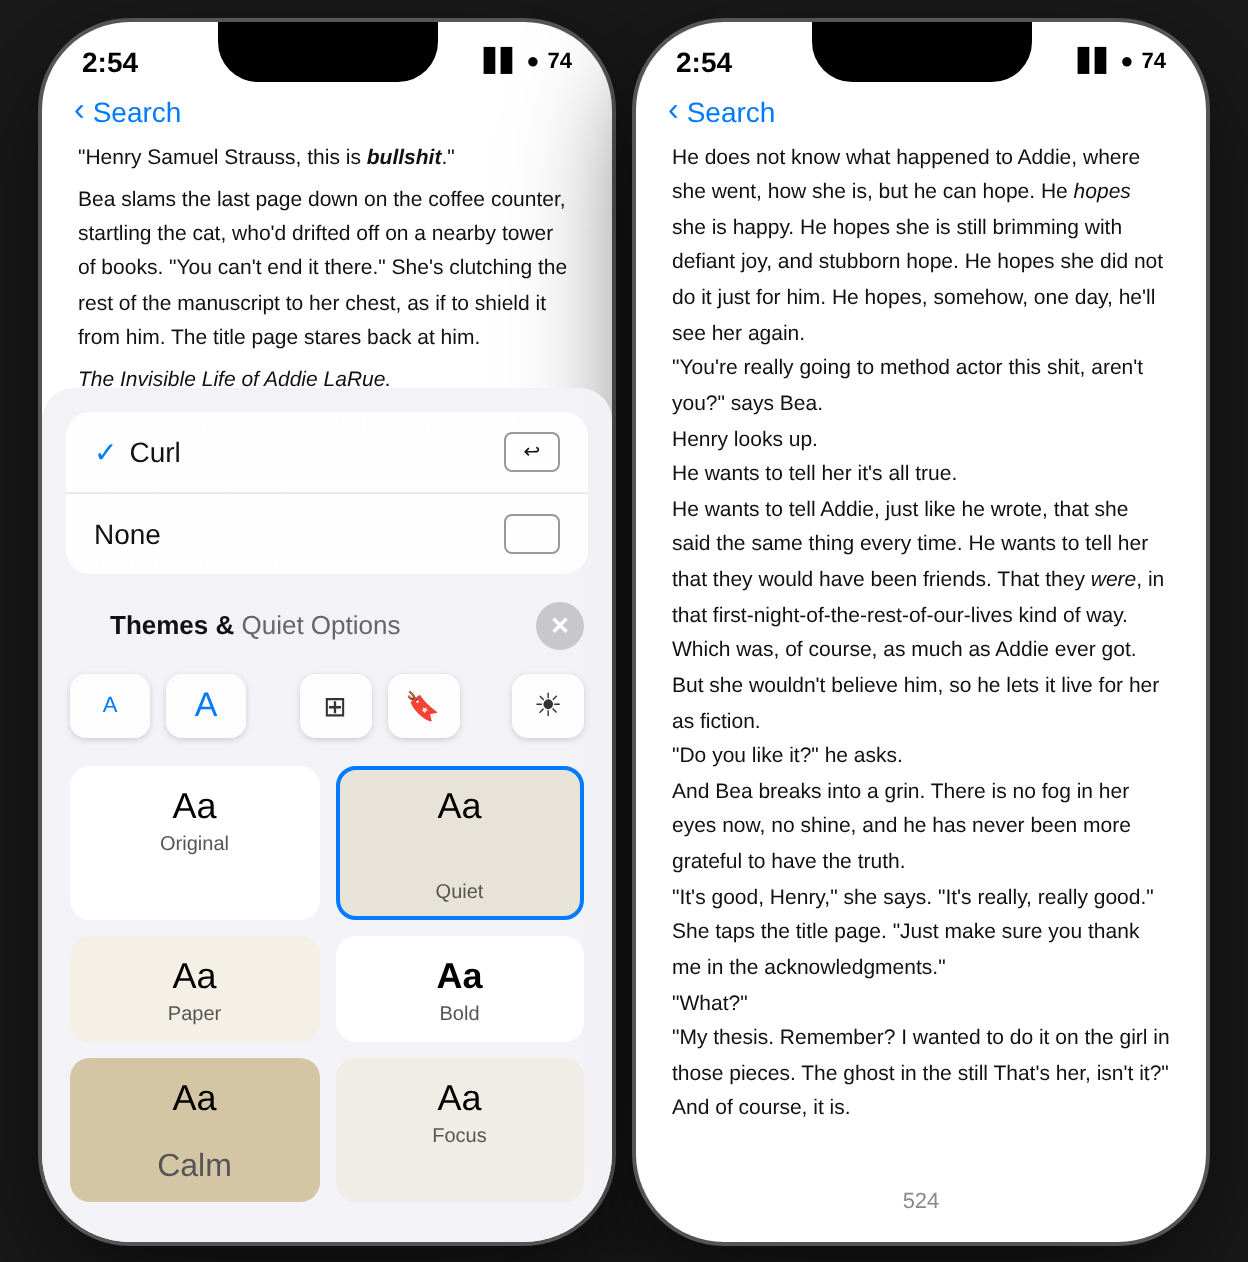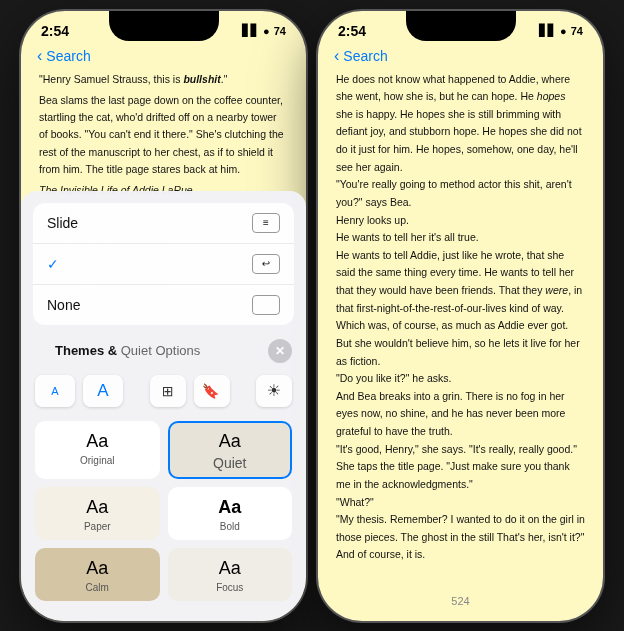--- a/index.html
+++ b/index.html
@@ -16,21 +16,21 @@
 
     .phones-container {
       display: flex;
       gap: 12px;
       align-items: center;
     }
 
     .phone {
       width: 285px;
       height: 610px;
-      background: #fef9c3;
+      background: #ffffff;
       border-radius: 44px;
       overflow: hidden;
       position: relative;
       box-shadow: 0 0 0 2px #555, 0 20px 60px rgba(0,0,0,0.6);
     }
 
     
     .status-bar {
       display: flex;
       justify-content: space-between;
@@ -312,25 +312,22 @@
           <p>Henry shrugs. "I assume so."</p>
           <p>"You assume so?"</p>
           <p>The truth is, he doesn't know.</p>
         </div>
       </div>
 
       <div class="overlay-panel">
 
         <div class="slide-options">
           <div class="slide-option-item">
-            <span>Slide</span>
-            <div class="icon-box">≡</div>
-          </div>
-          <div class="slide-option-item">
             <span class="check">✓</span>
+            <span style="flex:1;">Curl</span>
             <div class="icon-box">↩</div>
           </div>
           <div class="slide-option-item">
             <span>None</span>
             <div class="icon-box"></div>
           </div>
         </div>
 
         <div class="themes-header">
           <span>Themes &amp; <span style="font-weight:400;color:#666;">Quiet Options</span></span>
@@ -351,33 +348,33 @@
           <div class="eye-btn">☀</div>
         </div>
 
         <div class="theme-grid">
           <div class="theme-btn original">
             <span class="theme-aa">Aa</span>
             <span style="font-size:10px;color:#555;">Original</span>
           </div>
           <div class="theme-btn quiet selected">
             <span class="theme-aa">Aa</span>
-            <span style="font-size:14px;color:#555;">Quiet</span>
+            <span style="font-size:10px;color:#555;margin-top:24px;">Quiet</span>
           </div>
           <div class="theme-btn paper">
             <span class="theme-aa">Aa</span>
             <span style="font-size:10px;color:#555;">Paper</span>
           </div>
           <div class="theme-btn bold">
             <span class="theme-aa bold-text">Aa</span>
             <span style="font-size:10px;color:#555;text-align:center;">Bold</span>
           </div>
           <div class="theme-btn calm">
             <span class="theme-aa">Aa</span>
-            <span style="font-size:10px;color:#555;">Calm</span>
+            <span style="font-size:16px;color:#555;margin-top:12px;">Calm</span>
           </div>
           <div class="theme-btn focus">
             <span class="theme-aa">Aa</span>
             <span style="font-size:10px;color:#555;">Focus</span>
           </div>
         </div>
       </div>
     </div>
   </div>
 

